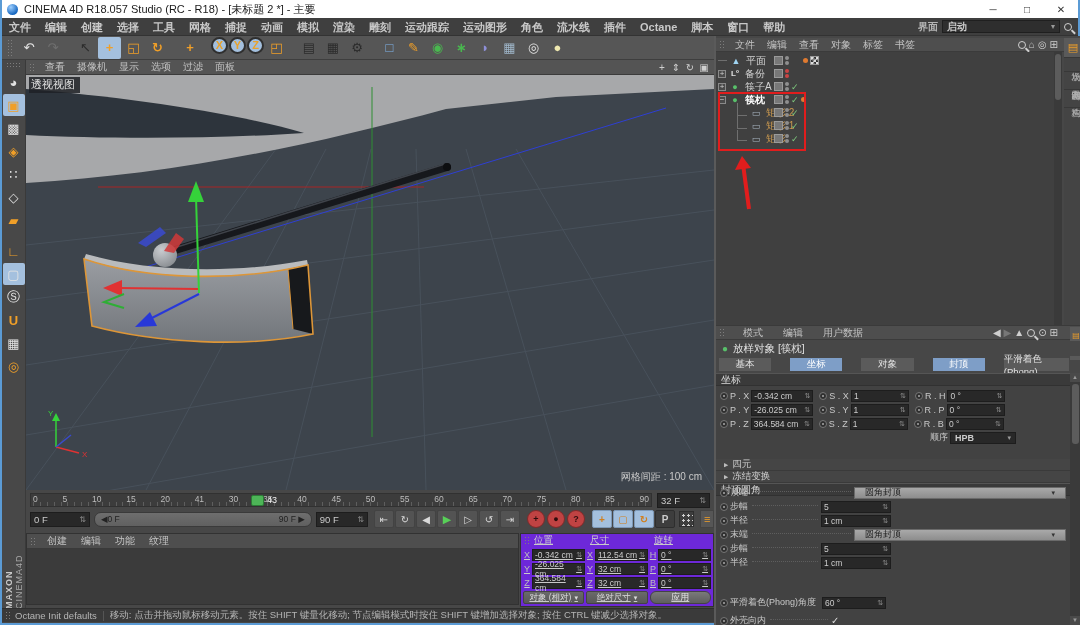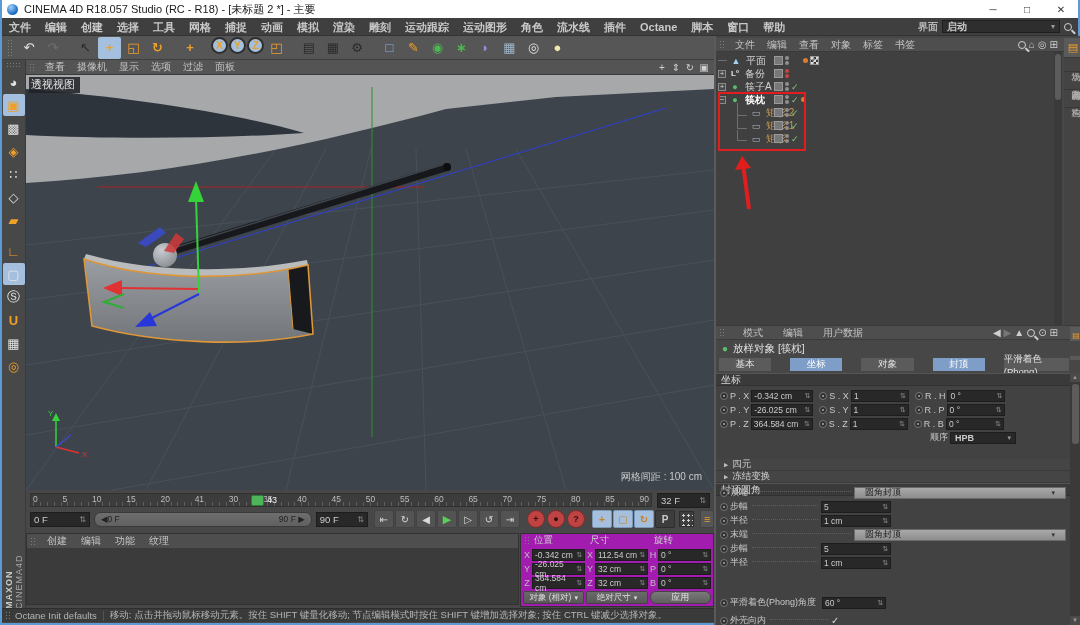--- a/index.html
+++ b/index.html
@@ -113,22 +113,22 @@
   .hbars { width:14px; height:18px; margin-left:6px; background:#565656; border:1px solid #434343;
     color:#f09f28; font-weight:bold; font-size:11px; display:flex; align-items:center; justify-content:center; }
 
   
   .matman { left:24px; top:533px; width:493px; height:72px; background:#3b3b3b; border:1px solid #323232; }
   .mm-menu { height:15px; background:#4e4e4e; display:flex; align-items:center;
     font-size:10px; color:#c3c3c3; border-bottom:1px solid #3a3a3a; }
   .mm-menu .mi { padding:0 7px; }
 
   
-  .coordpanel { left:518px; top:533px; width:194px; height:74px; background:#a21caf;
-    border:1px solid #323232; font-size:9px; color:#c9c9c9; }
+  .coordpanel { left:518px; top:533px; width:194px; height:74px; background:#6d28d9;
+    border:1px solid #323232; font-size:9px; color:#c9c9c9;text-decoration:underline; }
   .cp-head { display:flex; height:13px; align-items:center; }
   .cp-head .grip { height:9px; }
   .cp-head span { font-size:9.5px; color:#cfcfcf; }
   .cp-row { display:flex; align-items:center; height:13px; margin:1px 2px 0 2px; gap:1px; }
   .cp-lab { width:8px; text-align:center; color:#bdbdbd; }
   .cp-in { flex:1; height:12px; background:#282828; border:1px solid #1d1d1d; color:#cccccc;
     display:flex; align-items:center; padding:0 2px; font-size:8.5px; }
   .cp-in .spin { margin-left:auto; color:#8a8a8a; font-size:7px; }
   .cp-foot { display:flex; margin:2px 2px 0 2px; gap:2px; }
   .cp-dd { flex:1; height:13px; background:linear-gradient(#6a6a6a,#585858); border:1px solid #444;

